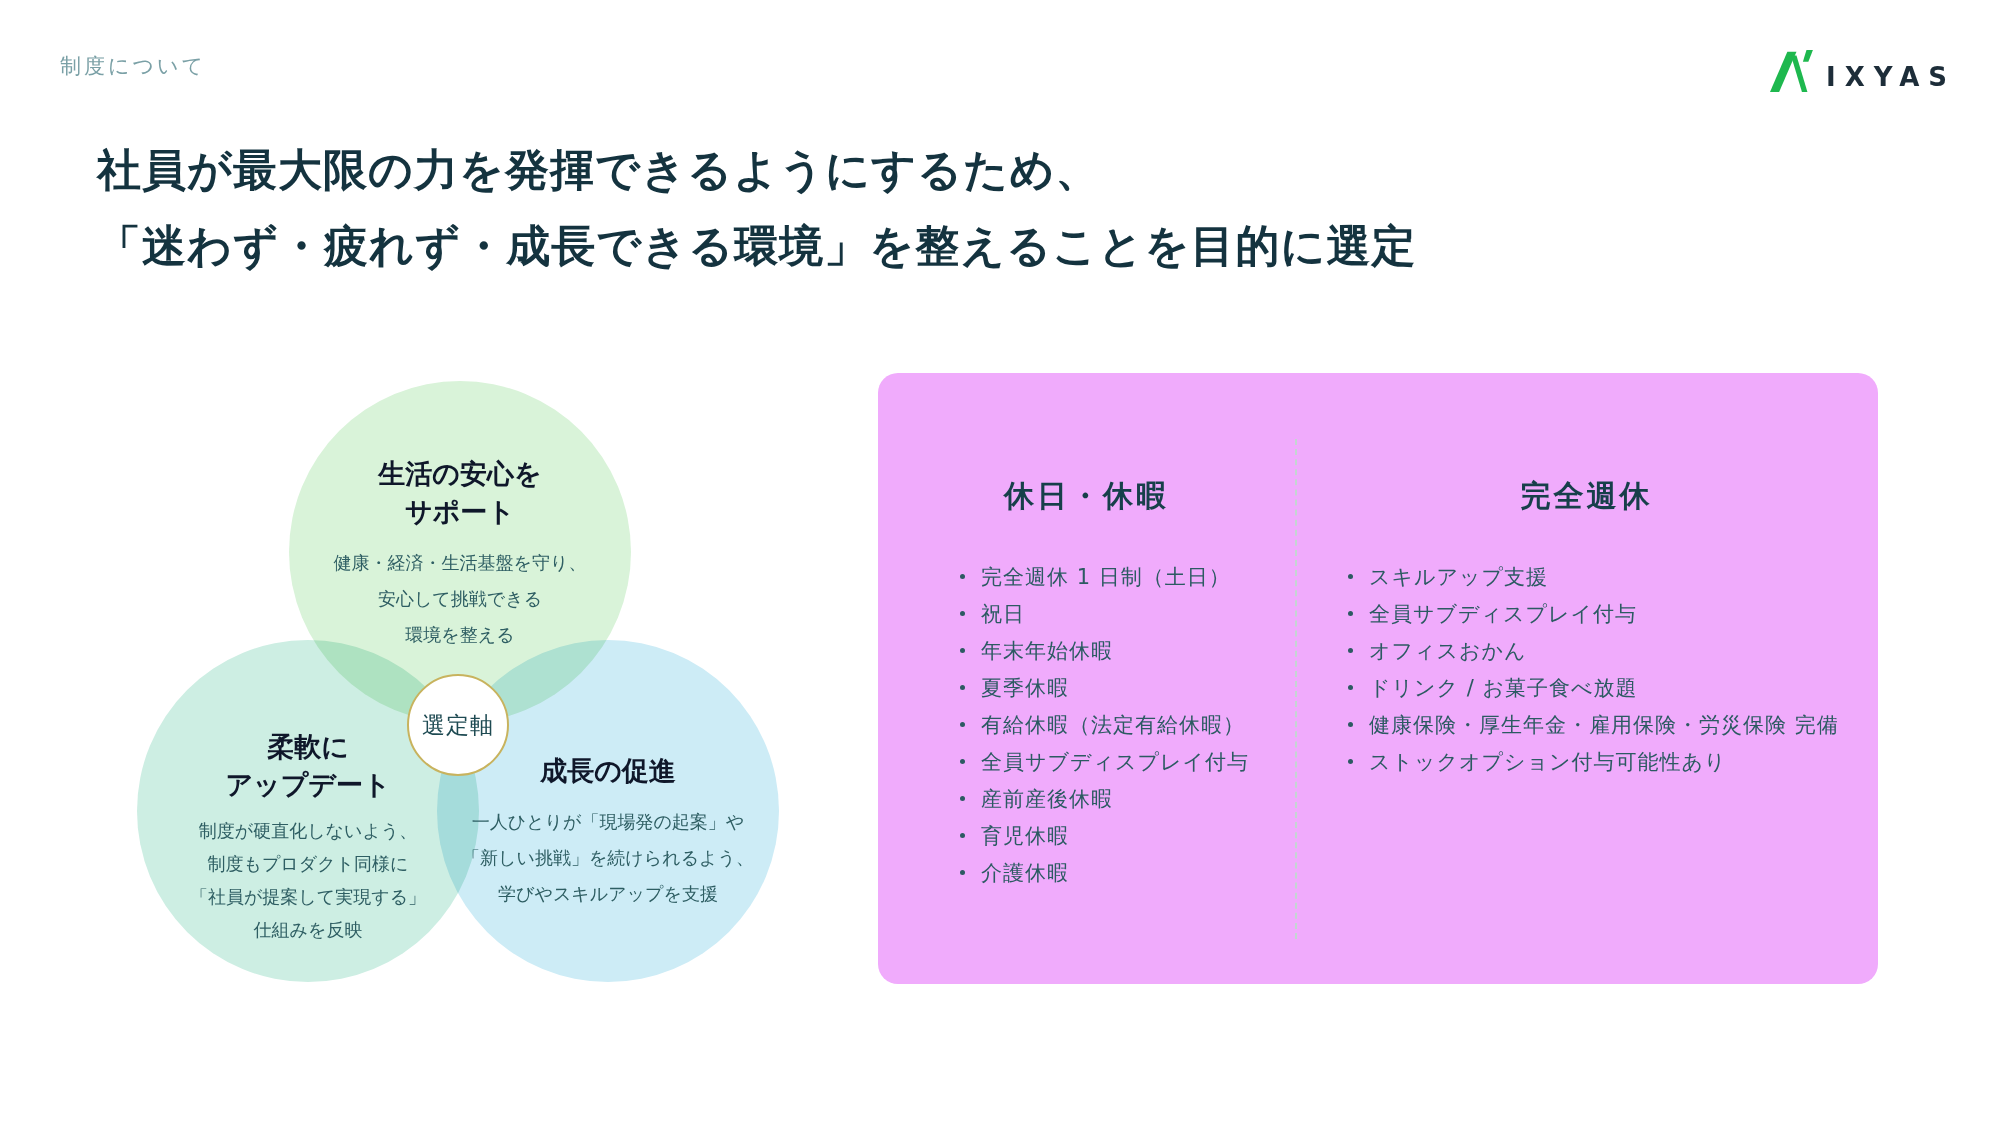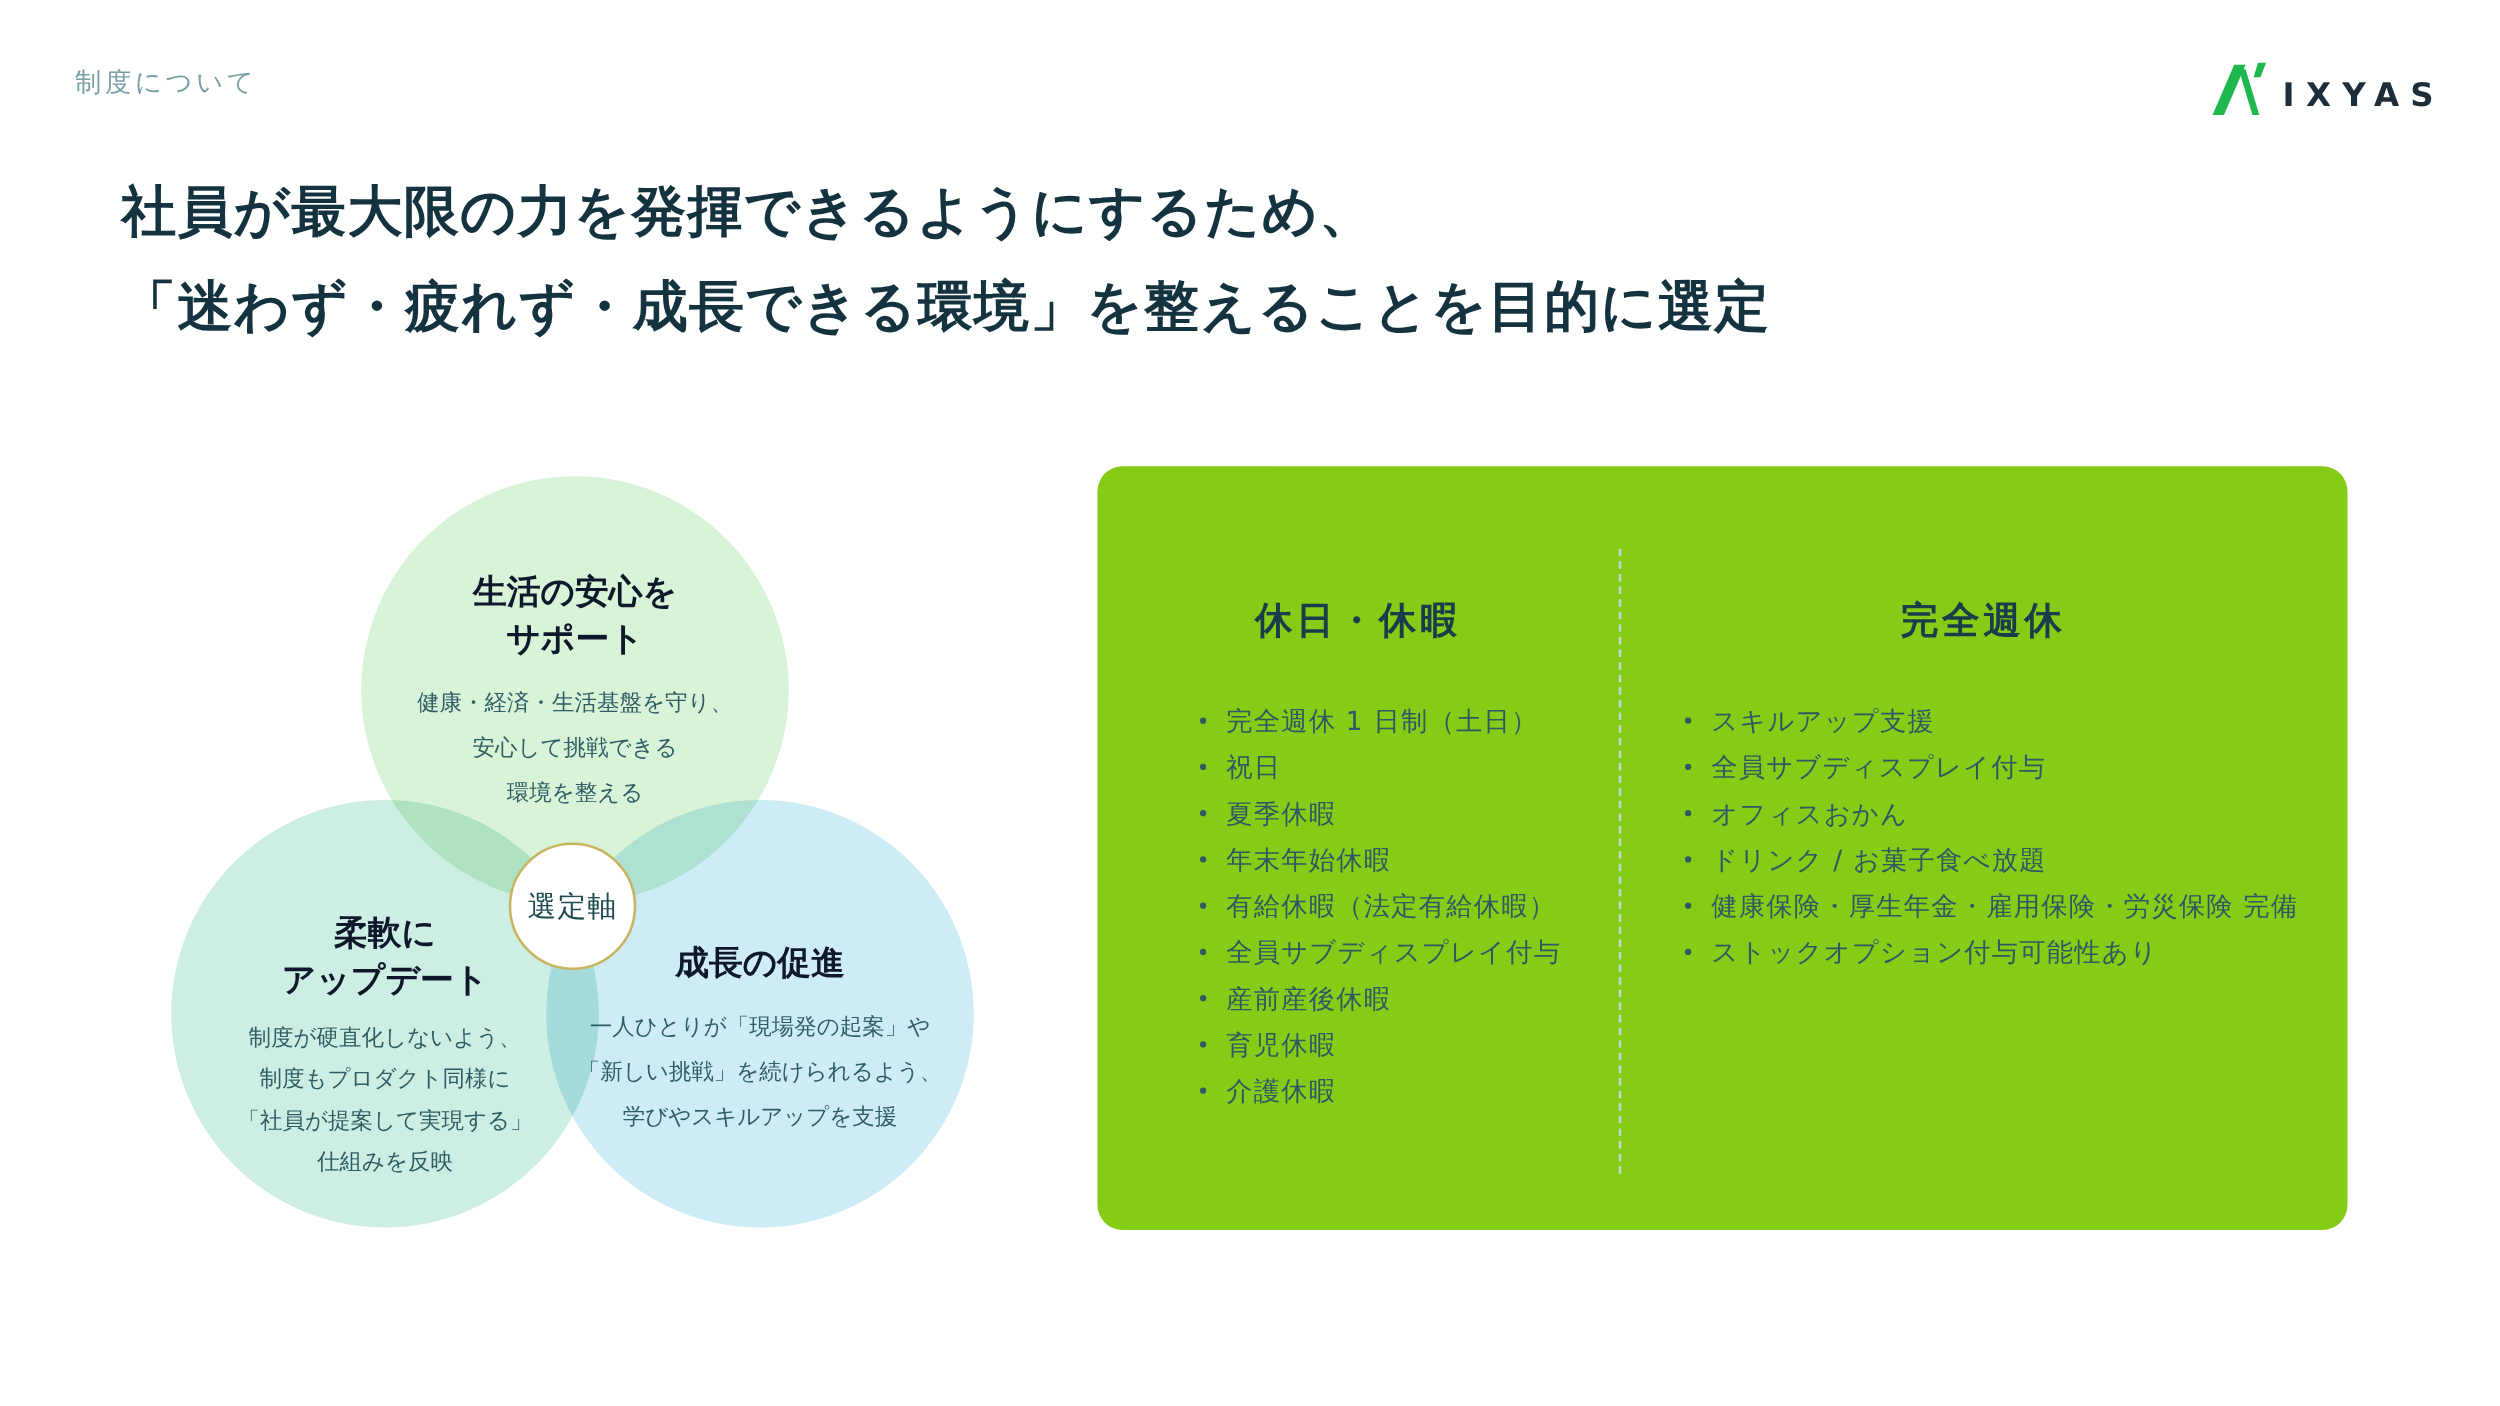--- a/index.html
+++ b/index.html
@@ -103,42 +103,42 @@
         <div>成長の促進</div>
       </div>
       <div class="vdesc">
         <div>一人ひとりが「現場発の起案」や</div>
         <div>「新しい挑戦」を続けられるよう、</div>
         <div>学びやスキルアップを支援</div>
       </div>
     </div>
   </div>
 
-  <div class="panel" style="background: #84cc16;">
+  <div class="panel" style="background: #f0abfc;">
     <div class="divider"></div>
 
     <div class="col-header h1" style="color: rgb(23, 63, 74);">休日・休暇</div>
     <div class="col-header h2" style="color: rgb(23, 63, 74);">完全週休</div>
 
     <div class="blist l1" style="color: rgb(44, 90, 98);">
       <div class="li">
           <span class="dot"></span>
           <span>完全週休 1 日制（土日）</span>
         </div>
       <div class="li">
           <span class="dot"></span>
           <span>祝日</span>
         </div>
       <div class="li">
           <span class="dot"></span>
-          <span>夏季休暇</span>
+          <span>年末年始休暇</span>
         </div>
       <div class="li">
           <span class="dot"></span>
-          <span>年末年始休暇</span>
+          <span>夏季休暇</span>
         </div>
       <div class="li">
           <span class="dot"></span>
           <span>有給休暇（法定有給休暇）</span>
         </div>
       <div class="li">
           <span class="dot"></span>
           <span>全員サブディスプレイ付与</span>
         </div>
       <div class="li">

